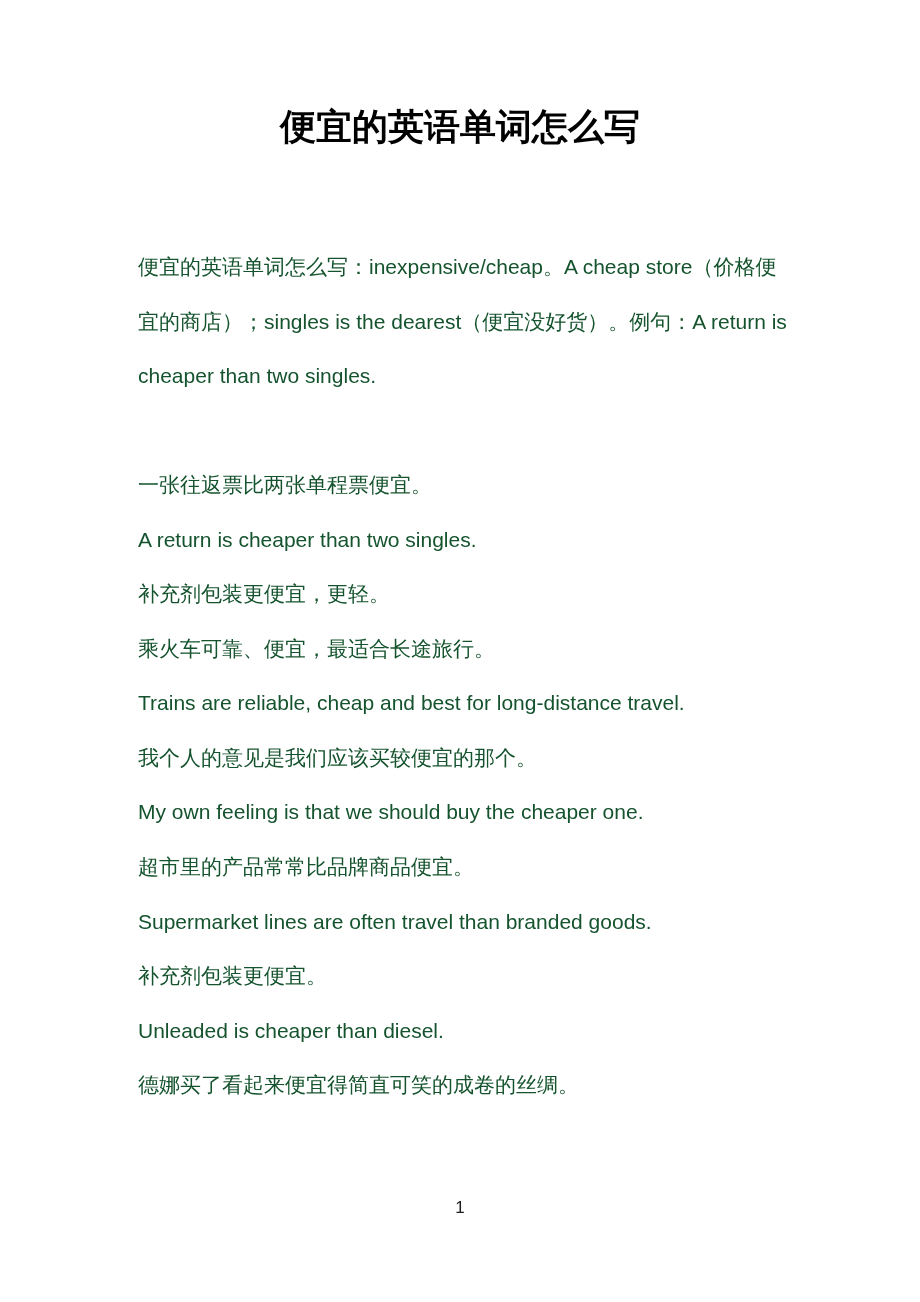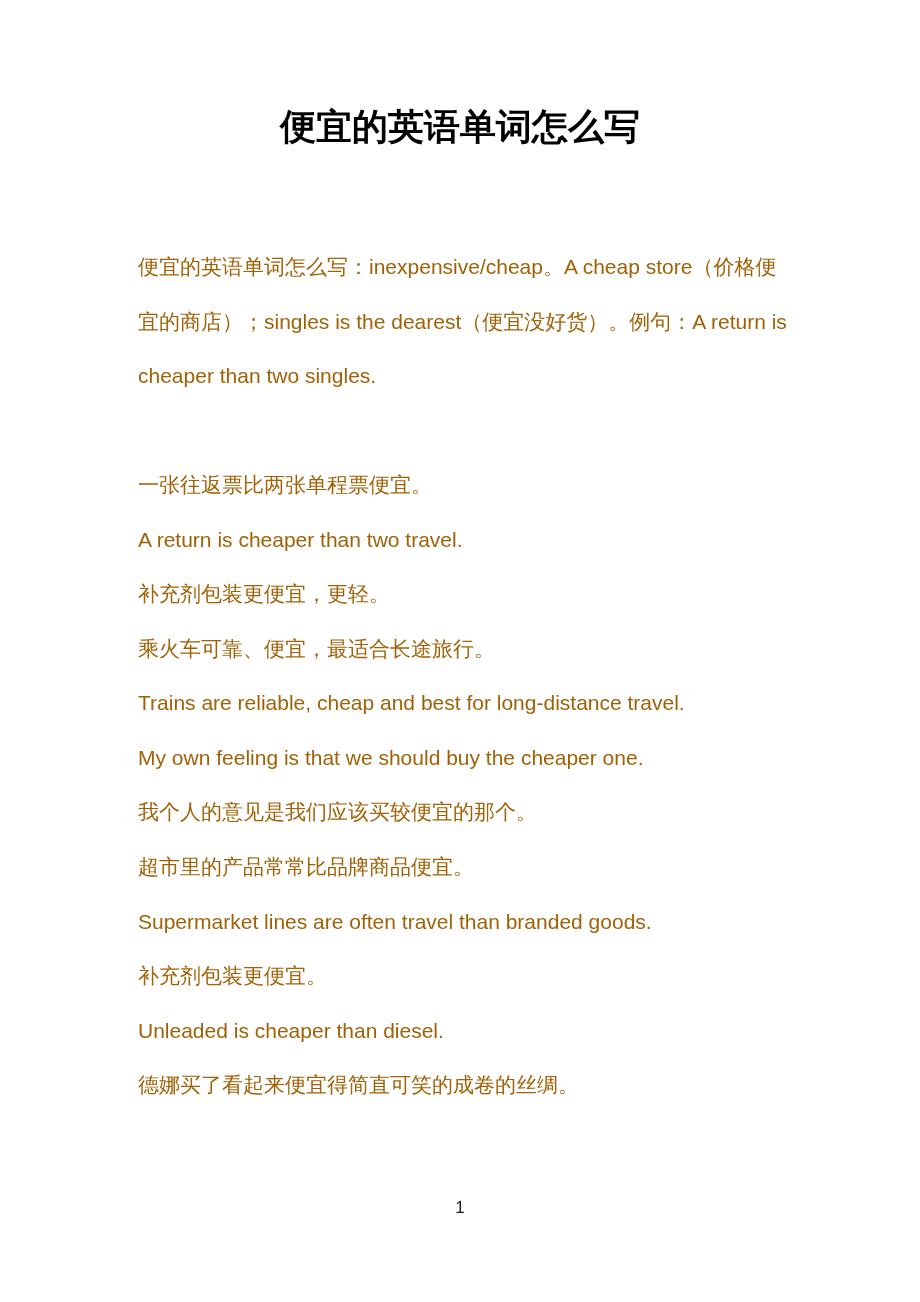--- a/index.html
+++ b/index.html
@@ -34,21 +34,21 @@
     position: absolute;
     left: 138px;
     top: 240px;
     width: 670px;
   }
   .line {
     height: 54.55px;
     line-height: 54.55px;
     font-size: 21px;
     white-space: nowrap;
-    color: #a16207;
+    color: #14532d;
   }
   .line.zh {
     font-family: Liberation Serif, serif;
   }
   .line.en {
     font-family: "Liberation Sans", "DejaVu Sans", sans-serif;
   }
   .line.mixed {
     font-family: "Liberation Sans", "DejaVu Sans", sans-serif;
   }
@@ -70,26 +70,26 @@
 <div class="page">
 
   <h1 class="doc-title">便宜的英语单词怎么写</h1>
 
   <div class="body-text">
     <div class="line mixed">便宜的英语单词怎么写：inexpensive/cheap。A cheap store（价格便</div>
     <div class="line mixed">宜的商店）；singles is the dearest（便宜没好货）。例句：A return is</div>
     <div class="line en">cheaper than two singles.</div>
     <div class="line"></div>
     <div class="line zh">一张往返票比两张单程票便宜。</div>
-    <div class="line en">A return is cheaper than two travel.</div>
+    <div class="line en">A return is cheaper than two singles.</div>
     <div class="line zh">补充剂包装更便宜，更轻。</div>
     <div class="line zh">乘火车可靠、便宜，最适合长途旅行。</div>
     <div class="line en">Trains are reliable, cheap and best for long-distance travel.</div>
+    <div class="line zh">我个人的意见是我们应该买较便宜的那个。</div>
     <div class="line en">My own feeling is that we should buy the cheaper one.</div>
-    <div class="line zh">我个人的意见是我们应该买较便宜的那个。</div>
     <div class="line zh">超市里的产品常常比品牌商品便宜。</div>
     <div class="line en">Supermarket lines are often travel than branded goods.</div>
     <div class="line zh">补充剂包装更便宜。</div>
     <div class="line en">Unleaded is cheaper than diesel.</div>
     <div class="line zh">德娜买了看起来便宜得简直可笑的成卷的丝绸。</div>
   </div>
 
   <div class="page-number">1</div>
 
 </div>

